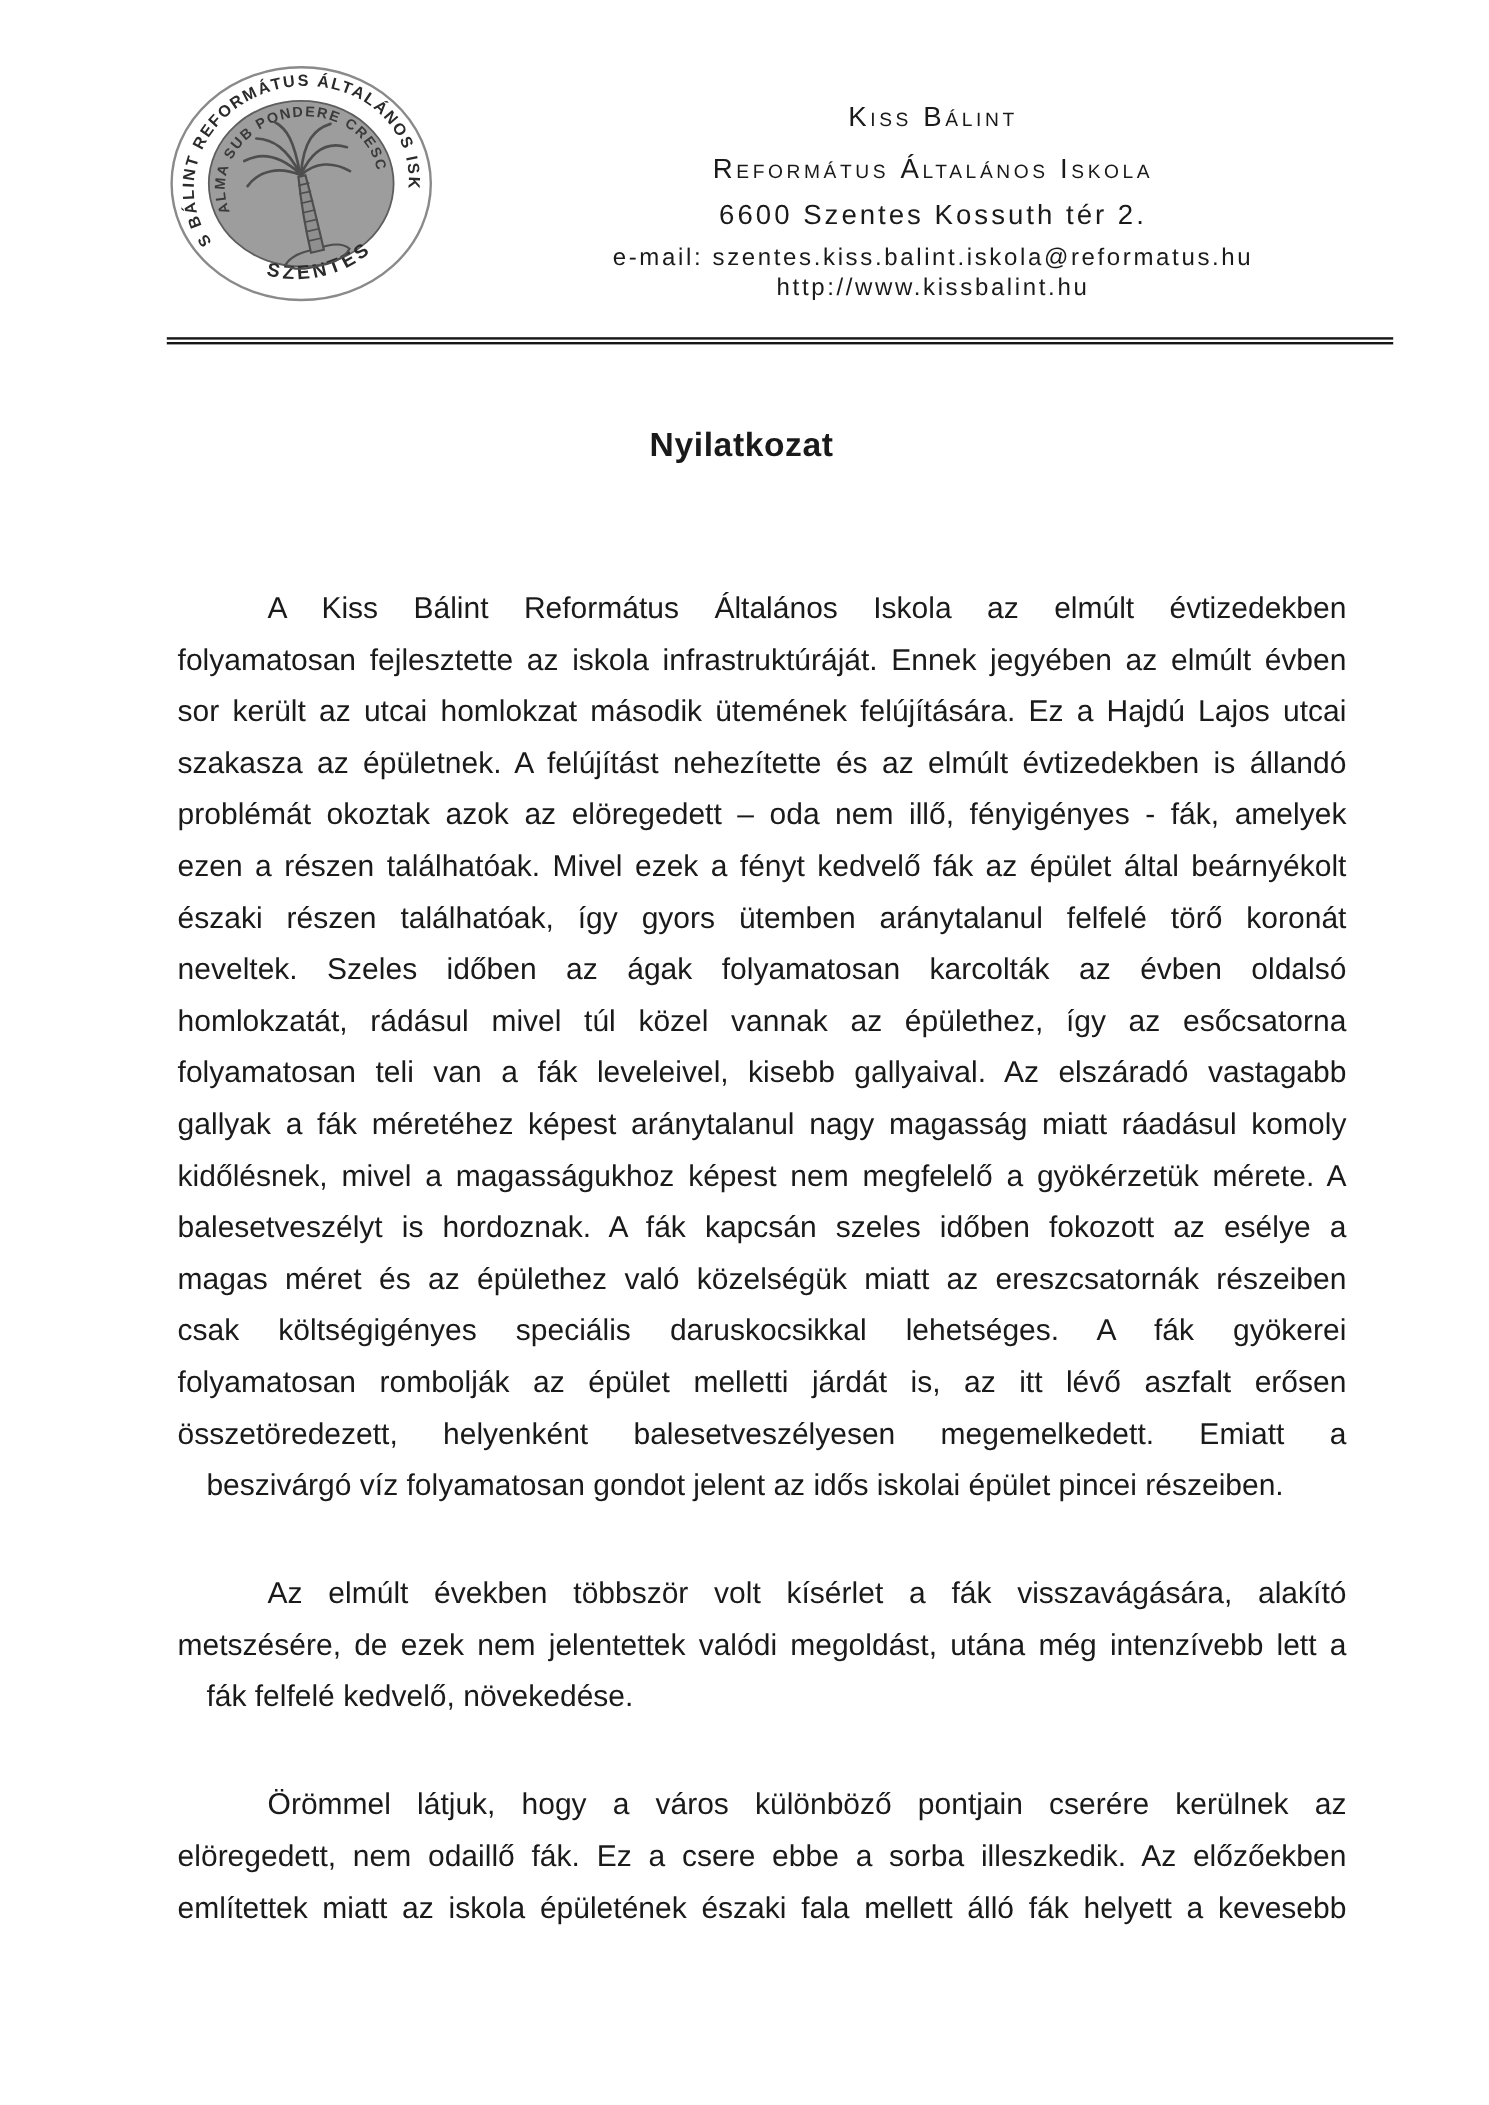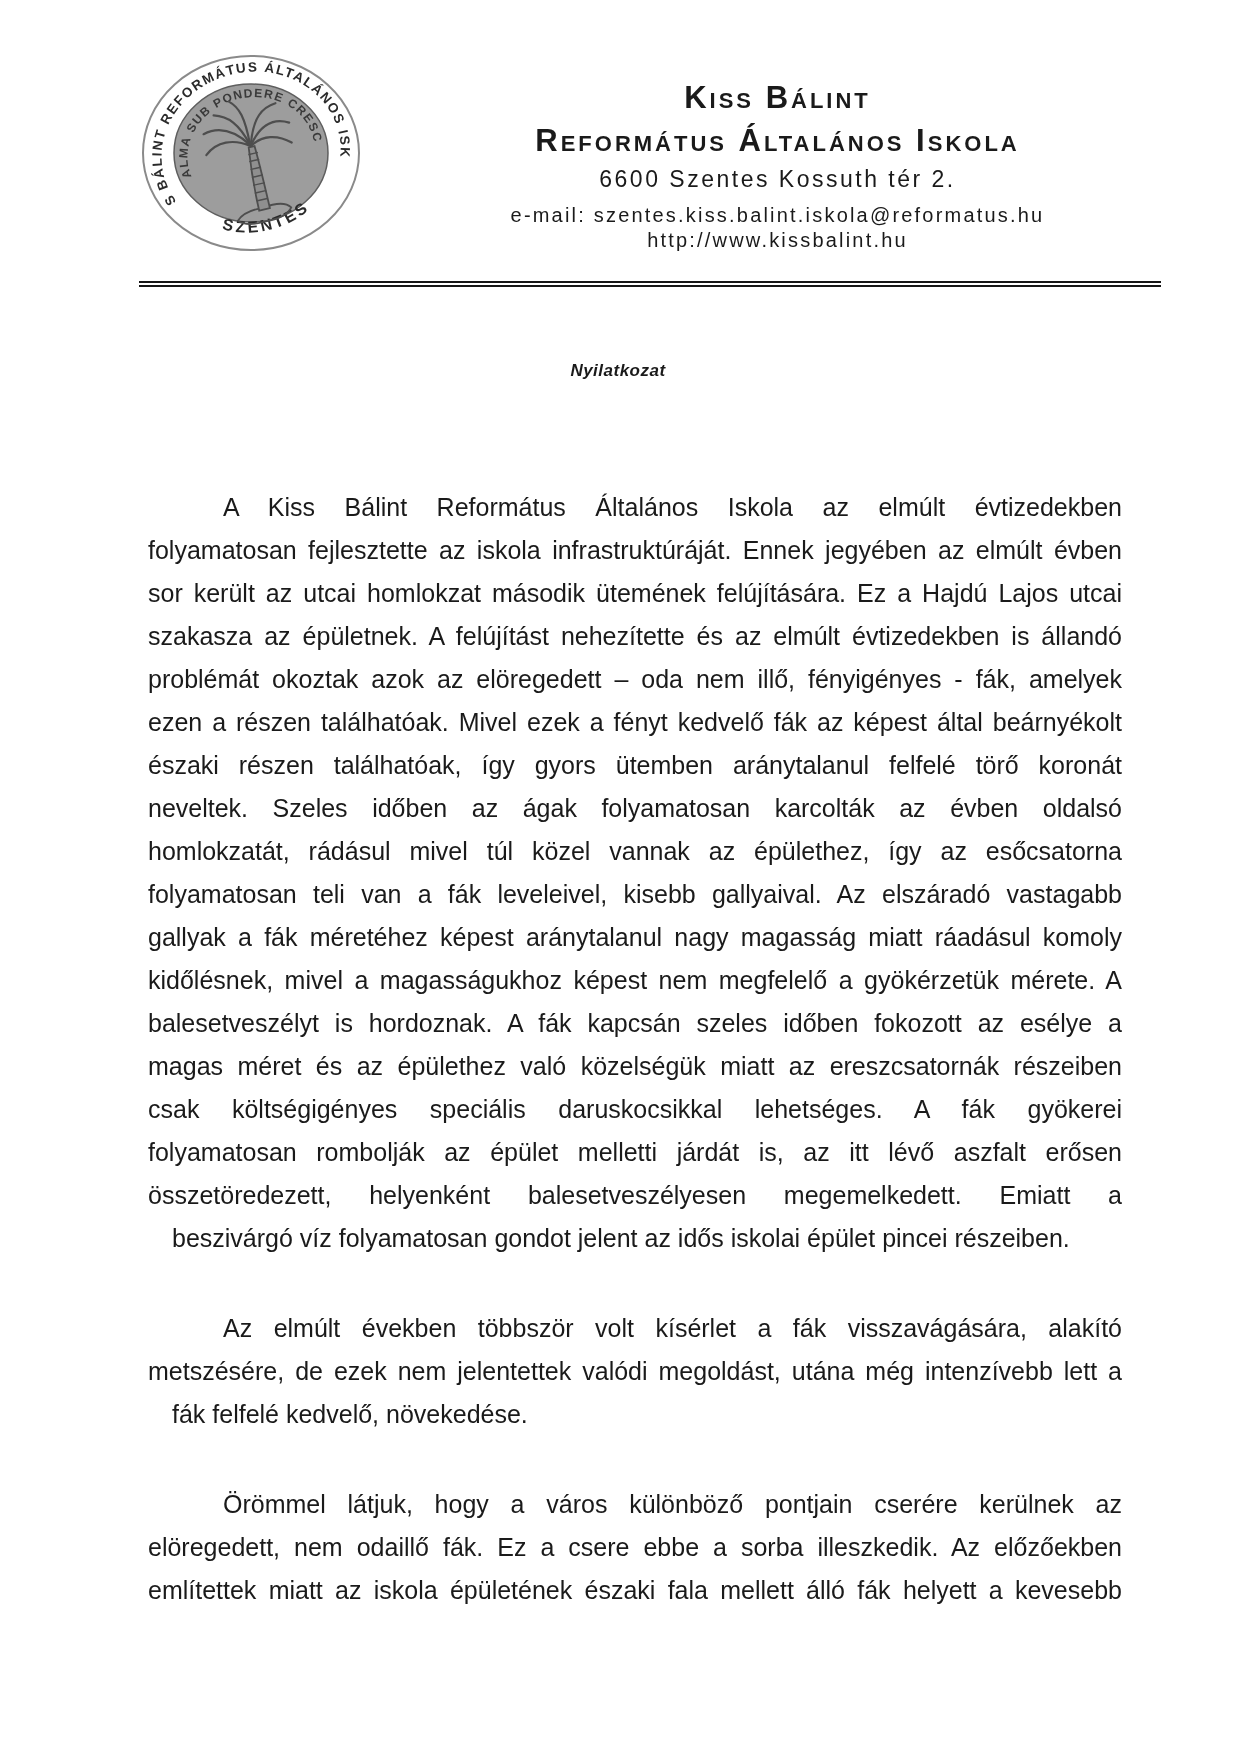--- a/index.html
+++ b/index.html
@@ -7,38 +7,37 @@
     position:relative; width:1241px; height:1754px; background:#ffffff;
     font-family:"Liberation Sans","DejaVu Sans",sans-serif; color:#1a1a1a;
     overflow:hidden; margin:0 auto;
   }
   
   #seal { position:absolute; left:140px; top:53px; width:222px; height:204px; }
   #head-text {
     position:absolute; left:420px; top:76px; width:715px; text-align:center;
   }
   .school-name {
-    font-weight:bold; font-variant:small-caps; font-size:31px; line-height:43px;
+    font-weight:normal; font-variant:small-caps; font-size:23px; line-height:43px;
     letter-spacing:3px; white-space:nowrap;
   }
   .head-address {
     font-size:23px; line-height:30px; letter-spacing:2.5px; margin-top:2px; white-space:nowrap;text-align:center;
   }
   .head-contact { font-size:20px; line-height:25px; letter-spacing:2.2px; white-space:nowrap; }
   .head-contact-block { margin-top:9px; }
   #divider {
     position:absolute; left:139px; top:281px; width:1022px; height:2px;
     border-top:2px solid #161616; border-bottom:2px solid #161616; background:#ffffff;
   }
   
   #doc-title {
     position:absolute; left:148px; top:355px; width:974px; text-align:center;
-    font-weight:bold; font-size:17px; line-height:32px; letter-spacing:0.5px;
+    font-weight:bold; font-size:28px; line-height:32px; letter-spacing:0.5px;
     transform:translateX(-17px);
-    font-style:italic;
   }
   #doc-body {
     position:absolute; left:148px; top:486px; width:974px;
     font-size:25px; line-height:43px;
   }
   .paragraph { margin:0 0 47px 0; }
   .line { text-align:justify; text-align-last:justify; }
   .line.first { text-indent:75px; }
   .line.end { text-align-last:left;margin-left:24px; }
 </style>
@@ -98,21 +97,21 @@
 
   <div id="doc-title">Nyilatkozat</div>
 
   <div id="doc-body">
       <div class="paragraph">
         <div class="line first">A Kiss Bálint Református Általános Iskola az elmúlt évtizedekben</div>
         <div class="line">folyamatosan fejlesztette az iskola infrastruktúráját. Ennek jegyében az elmúlt évben</div>
         <div class="line">sor került az utcai homlokzat második ütemének felújítására. Ez a Hajdú Lajos utcai</div>
         <div class="line">szakasza az épületnek. A felújítást nehezítette és az elmúlt évtizedekben is állandó</div>
         <div class="line">problémát okoztak azok az elöregedett – oda nem illő, fényigényes - fák, amelyek</div>
-        <div class="line">ezen a részen találhatóak. Mivel ezek a fényt kedvelő fák az képest által beárnyékolt</div>
+        <div class="line">ezen a részen találhatóak. Mivel ezek a fényt kedvelő fák az épület által beárnyékolt</div>
         <div class="line">északi részen találhatóak, így gyors ütemben aránytalanul felfelé törő koronát</div>
         <div class="line">neveltek. Szeles időben az ágak folyamatosan karcolták az évben oldalsó</div>
         <div class="line">homlokzatát, rádásul mivel túl közel vannak az épülethez, így az esőcsatorna</div>
         <div class="line">folyamatosan teli van a fák leveleivel, kisebb gallyaival. Az elszáradó vastagabb</div>
         <div class="line">gallyak a fák méretéhez képest aránytalanul nagy magasság miatt ráadásul komoly</div>
         <div class="line">kidőlésnek, mivel a magasságukhoz képest nem megfelelő a gyökérzetük mérete. A</div>
         <div class="line">balesetveszélyt is hordoznak. A fák kapcsán szeles időben fokozott az esélye a</div>
         <div class="line">magas méret és az épülethez való közelségük miatt az ereszcsatornák részeiben</div>
         <div class="line">csak költségigényes speciális daruskocsikkal lehetséges. A fák gyökerei</div>
         <div class="line">folyamatosan rombolják az épület melletti járdát is, az itt lévő aszfalt erősen</div>

